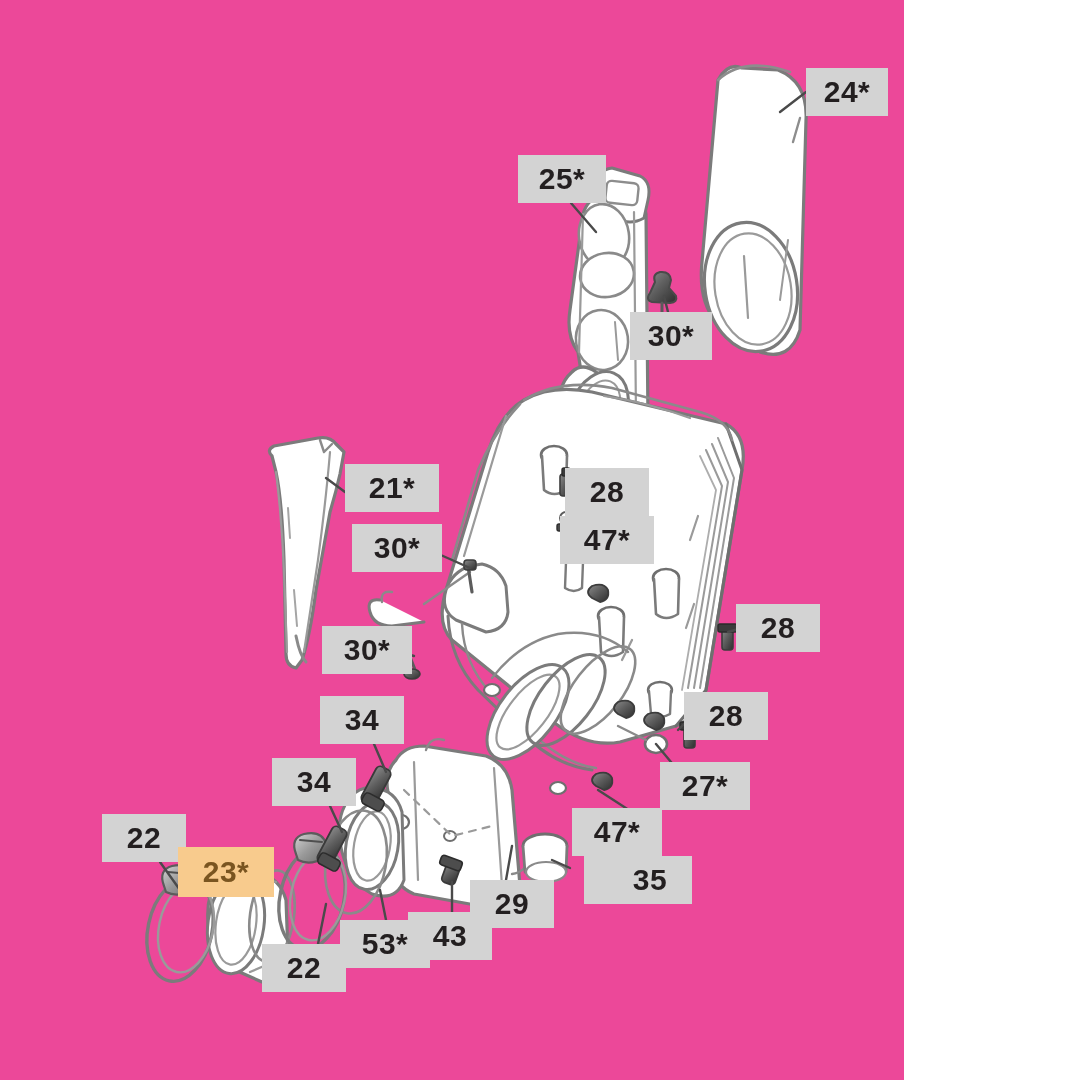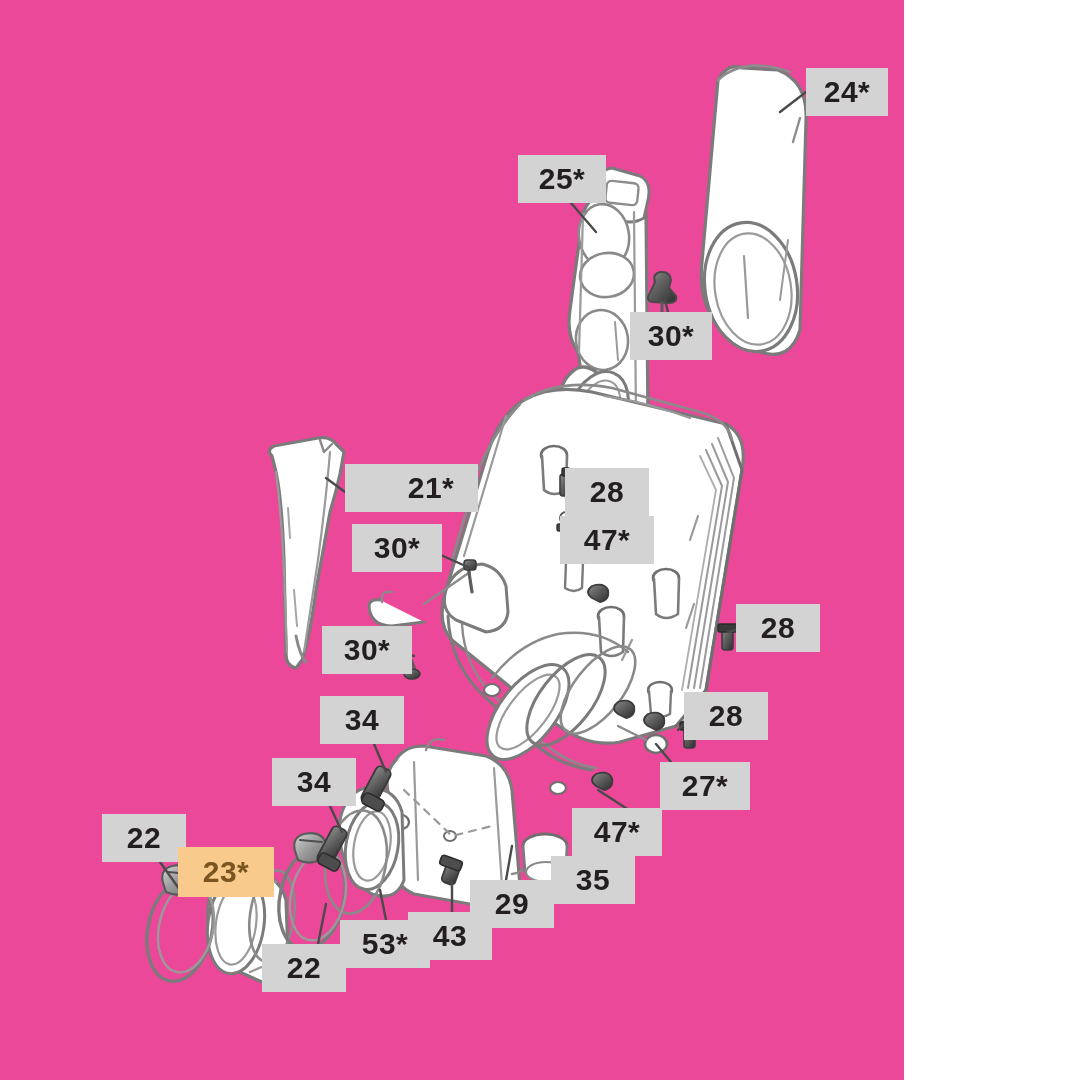--- a/index.html
+++ b/index.html
@@ -337,21 +337,21 @@
   <div id="callout-layer">
       <div class="callout" style="left: 806px; top: 68px; width: 82px; height: 48px;">
         <span class="num">24*</span>
       </div>
       <div class="callout" style="left: 495px; top: 155px; width: 88px; height: 48px; margin-left: 23px;">
         <span class="num">25*</span>
       </div>
       <div class="callout" style="left: 630px; top: 312px; width: 82px; height: 48px;">
         <span class="num">30*</span>
       </div>
-      <div class="callout" style="left: 345px; top: 464px; width: 94px; height: 48px; padding-left: 39px;">
+      <div class="callout" style="left: 345px; top: 464px; width: 94px; height: 48px;">
         <span class="num">21*</span>
       </div>
       <div class="callout" style="left: 565px; top: 468px; width: 84px; height: 48px;">
         <span class="num">28</span>
       </div>
       <div class="callout" style="left: 352px; top: 524px; width: 90px; height: 48px;">
         <span class="num">30*</span>
       </div>
       <div class="callout" style="left: 560px; top: 516px; width: 94px; height: 48px;">
         <span class="num">47*</span>
@@ -376,21 +376,21 @@
       </div>
       <div class="callout" style="left: 572px; top: 808px; width: 90px; height: 48px;">
         <span class="num">47*</span>
       </div>
       <div class="callout" style="left: 102px; top: 814px; width: 84px; height: 48px;">
         <span class="num">22</span>
       </div>
       <div class="callout highlight" style="left: 178px; top: 804px; width: 96px; height: 50px; margin-top: 43px;">
         <span class="num">23*</span>
       </div>
-      <div class="callout" style="left: 551px; top: 856px; width: 84px; height: 48px;">
+      <div class="callout" style="left: 584px; top: 856px; width: 84px; height: 48px; padding-left: 24px;">
         <span class="num">35</span>
       </div>
       <div class="callout" style="left: 470px; top: 880px; width: 84px; height: 48px;">
         <span class="num">29</span>
       </div>
       <div class="callout" style="left: 408px; top: 912px; width: 84px; height: 48px;">
         <span class="num">43</span>
       </div>
       <div class="callout" style="left: 340px; top: 920px; width: 90px; height: 48px;">
         <span class="num">53*</span>

